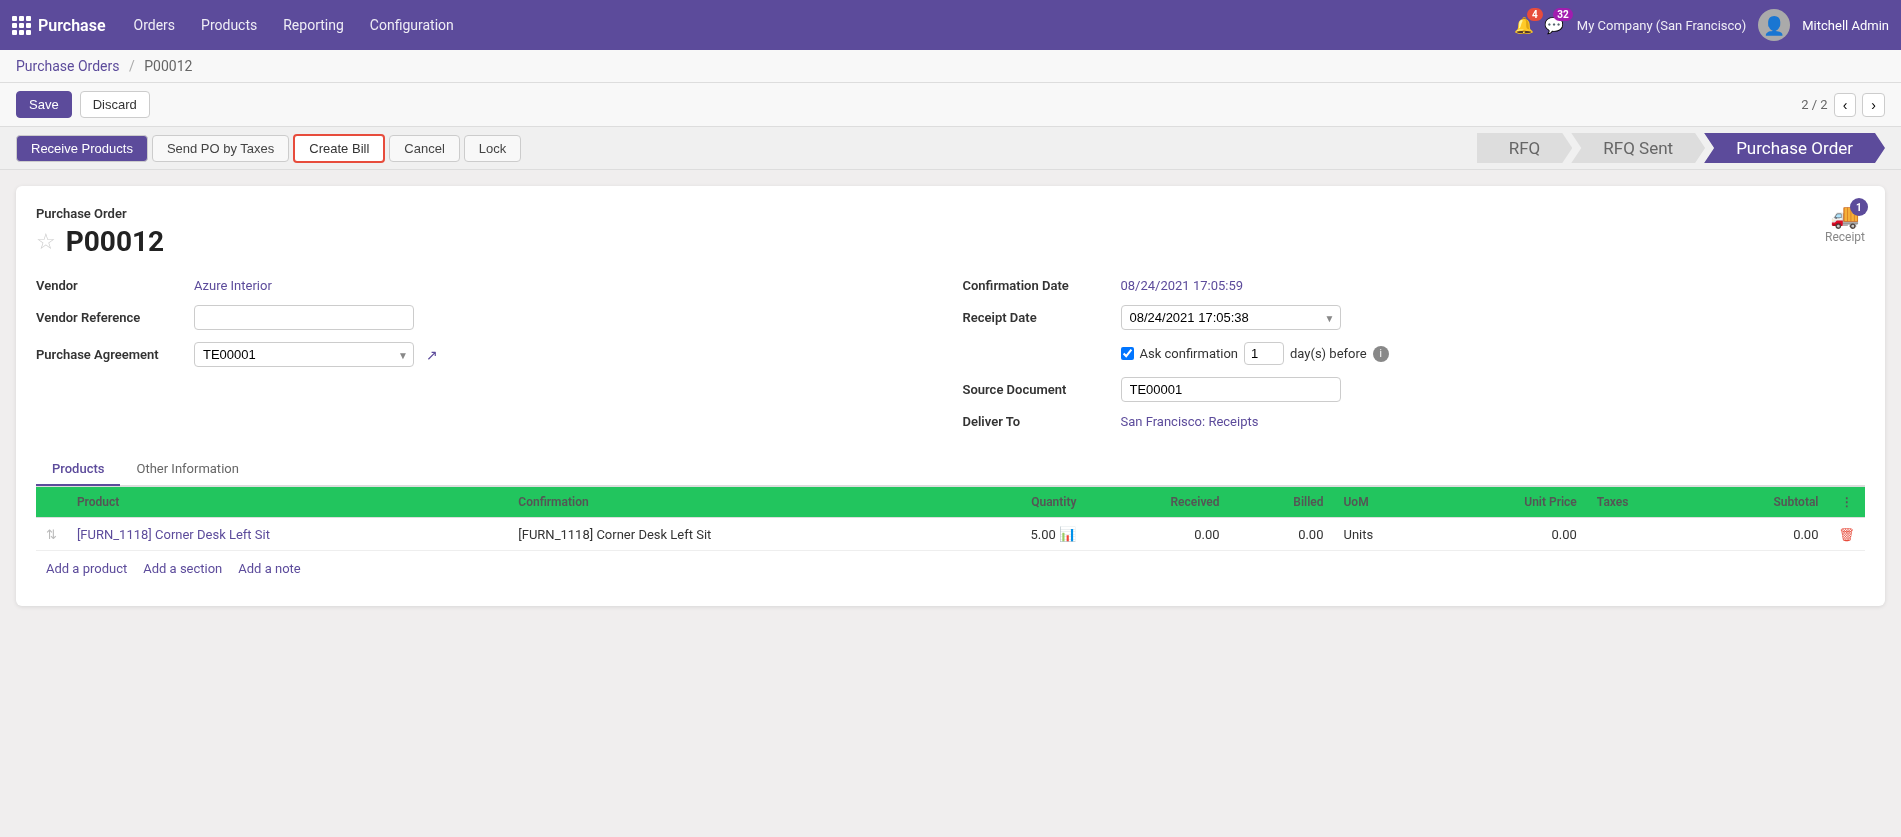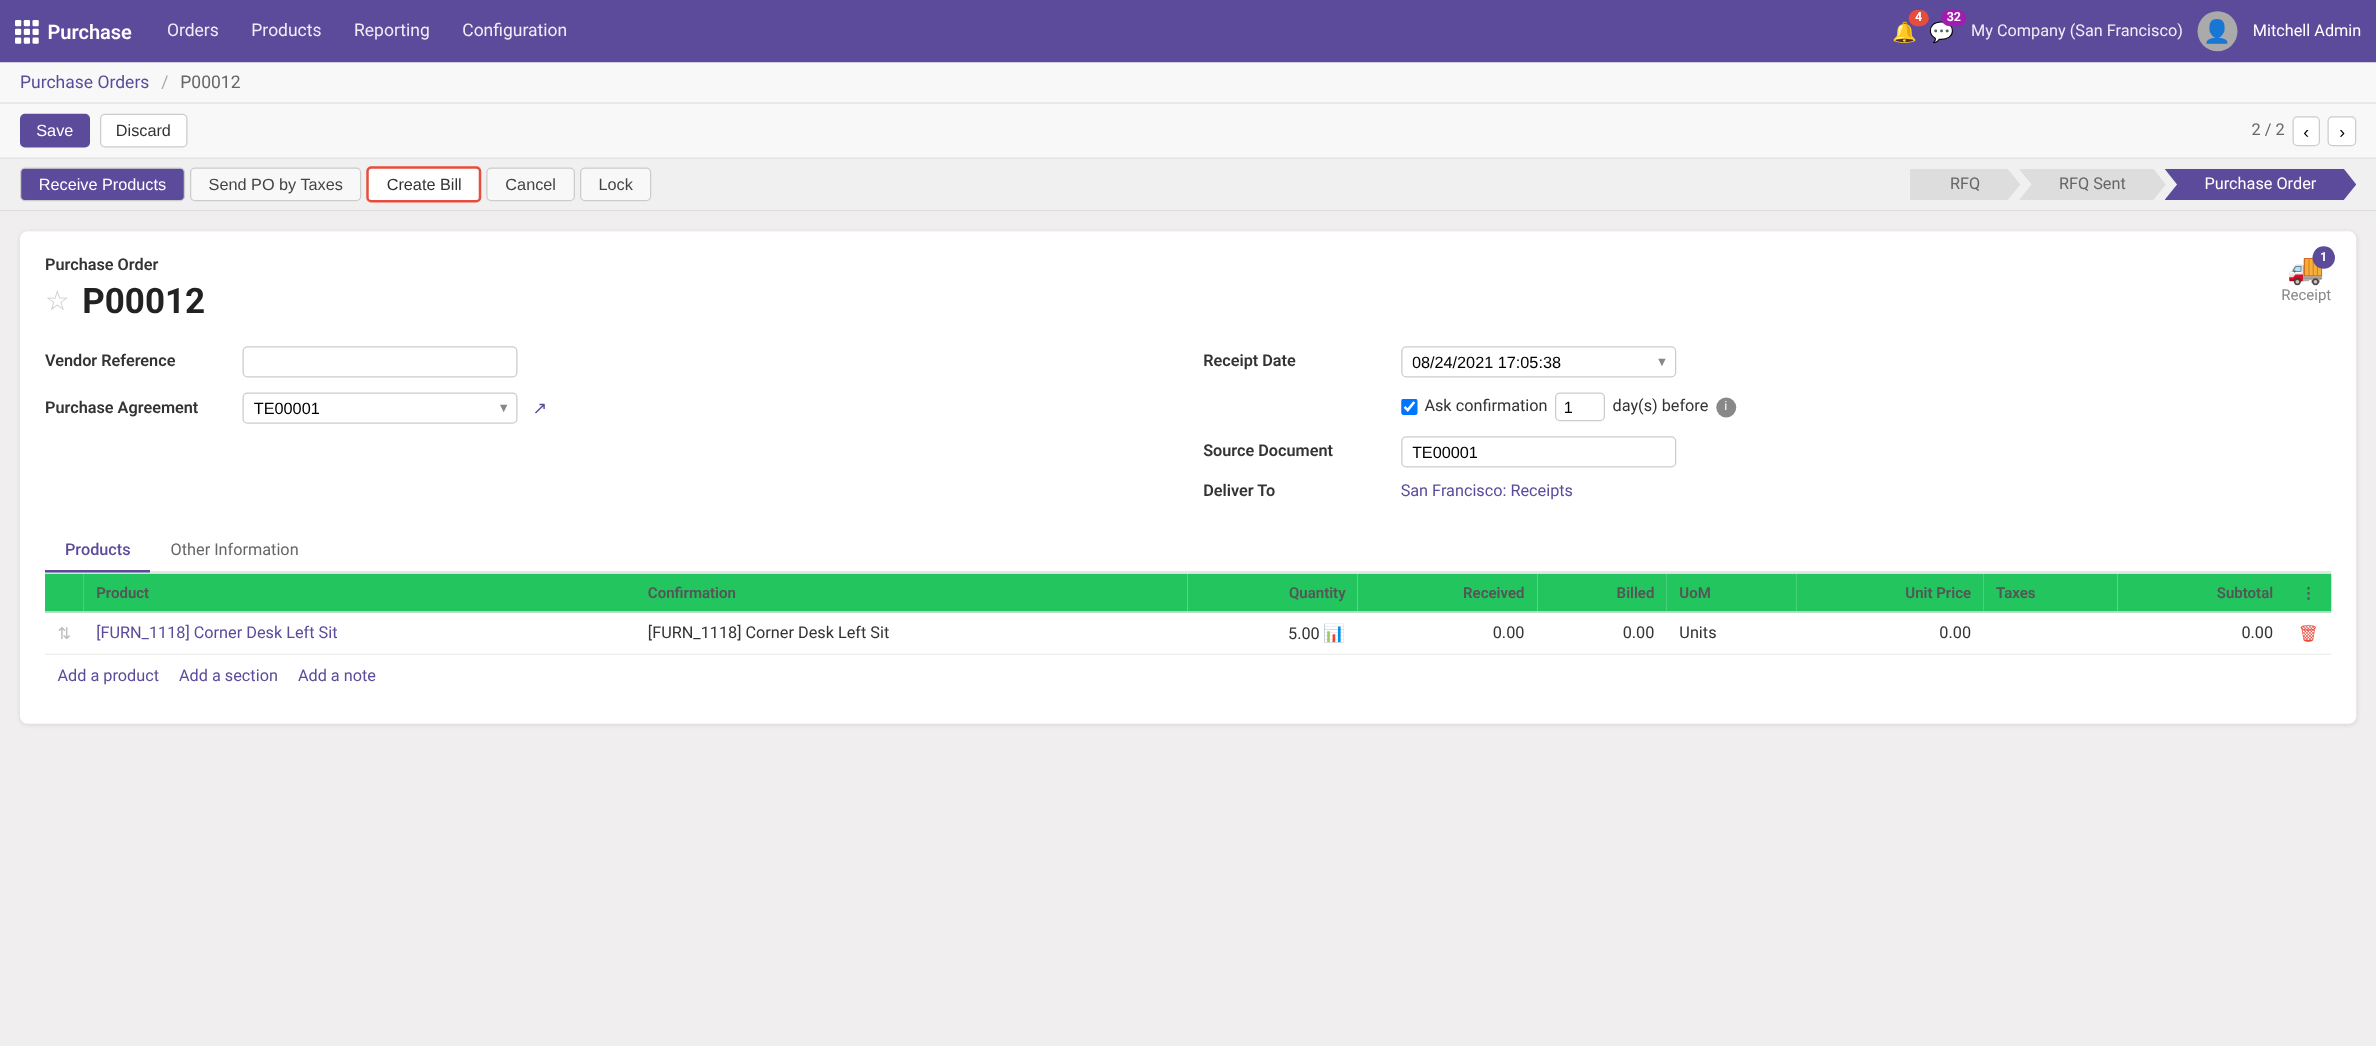--- a/index.html
+++ b/index.html
@@ -97,21 +97,21 @@
     .toolbar-btn.secondary {
       background: #f8f8f8; color: #444; border-color: #ccc;
     }
     .toolbar-btn.highlighted {
       background: white; color: #333; border: 2px solid #e74c3c;
     }
     .status-trail {
       margin-left: auto; display: flex; align-items: center; gap: 0;
     }
     .status-step {
-      padding: 5px 32px; background: #ddd; color: #666; font-size: 13px;
+      padding: 5px 32px; background: #ddd; color: #666; font-size: 17px;
       clip-path: polygon(0 0, calc(100% - 10px) 0, 100% 50%, calc(100% - 10px) 100%, 0 100%, 10px 50%);
       margin-left: -1px;
     }
     .status-step:first-child {
       clip-path: polygon(0 0, calc(100% - 10px) 0, 100% 50%, calc(100% - 10px) 100%, 0 100%);
     }
     .status-step.active {
       background: #5c4b9b; color: white;
       clip-path: polygon(0 0, calc(100% - 10px) 0, 100% 50%, calc(100% - 10px) 100%, 0 100%, 10px 50%);
     }
@@ -324,36 +324,44 @@
     <div class="doc-type-label">Purchase Order</div>
     <div class="doc-title-row">
       <span class="star-icon">☆</span>
       <span class="doc-number">P00012</span>
     </div>
 
     <div class="form-grid">
 
       <div class="form-section">
         <div class="form-row">
+          <span class="form-label">Vendor</span>
+          <a class="form-value">Azure Interior</a>
+        </div>
+        <div class="form-row">
           <span class="form-label">Vendor Reference</span>
           <input class="form-input" type="text" value="" style="">
         </div>
         <div class="form-row">
           <span class="form-label">Purchase Agreement</span>
           <div class="form-select-wrap">
             <select class="form-select">
               <option>TE00001</option>
             </select>
             <span class="select-arrow">▼</span>
           </div>
           <span class="external-link">↗</span>
         </div>
       </div>
 
       <div class="form-section">
+        <div class="form-row">
+          <span class="form-label">Confirmation Date</span>
+          <span class="confirmation-date-value">08/24/2021 17:05:59</span>
+        </div>
         <div class="form-row">
           <span class="form-label">Receipt Date</span>
           <div class="form-select-wrap">
             <select class="form-select">
               <option>08/24/2021 17:05:38</option>
             </select>
             <span class="select-arrow">▼</span>
           </div>
         </div>
         <div class="form-row">

